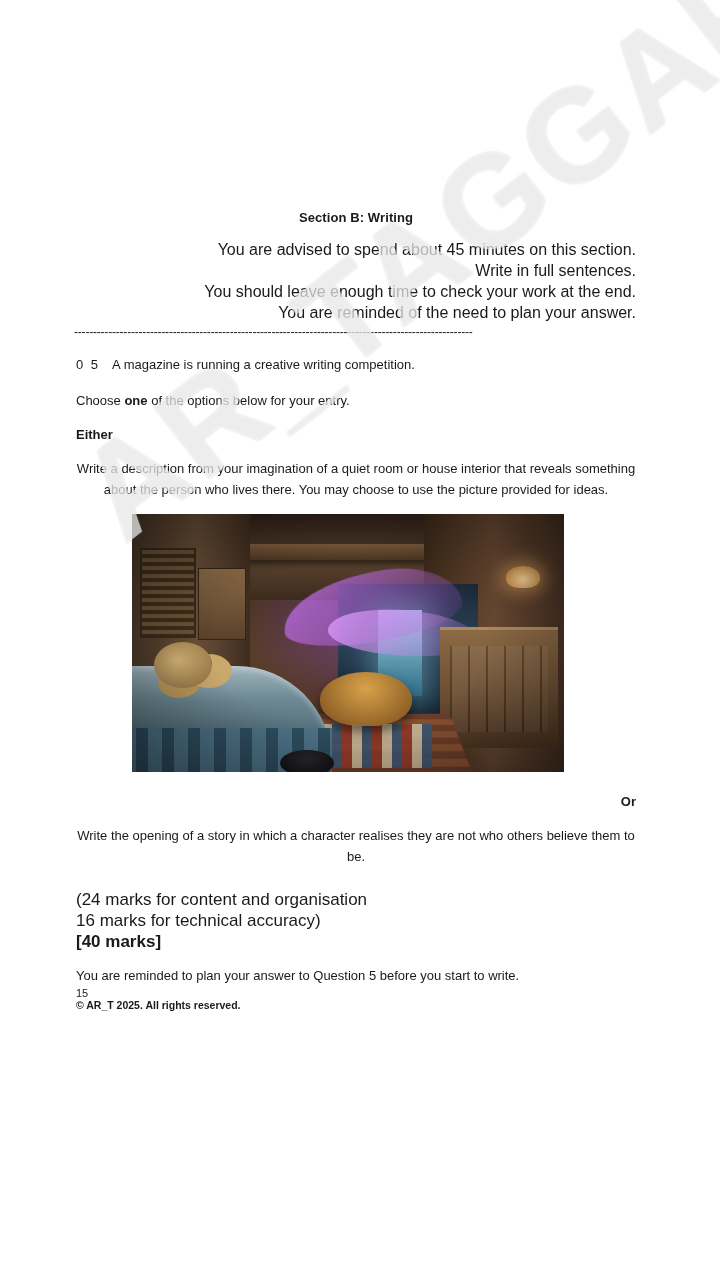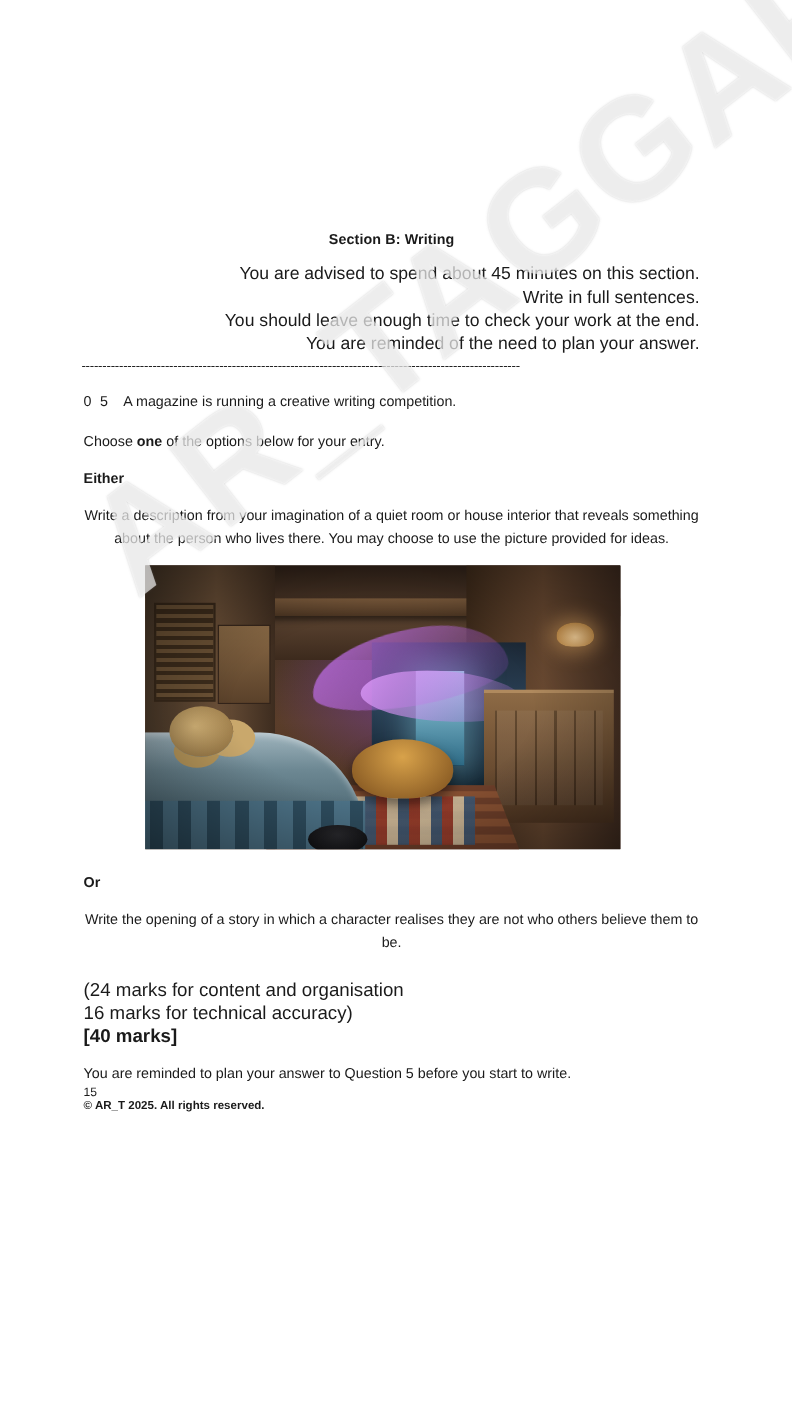--- a/index.html
+++ b/index.html
@@ -311,21 +311,21 @@
       <div class="ph-floor"></div>
       <div class="ph-rug"></div>
       <div class="ph-table"></div>
       <div class="ph-counter"></div>
       <div class="ph-counter-front"></div>
       <div class="ph-rope"></div>
       <div class="ph-stool"></div>
       <div class="ph-vignette"></div>
     </div>
 
-    <div class="label-bold" style="margin-top:22px;">Or</div>
+    <div class="label-bold" style="margin-top:22px;text-align:right;">Or</div>
 
     <div class="body-text">Write the opening of a story in which a character realises they are not who others believe them to be.</div>
 
     <div class="marks">
       <div>(24 marks for content and organisation</div>
       <div>16 marks for technical accuracy)</div>
       <div class="marks-bold">[40 marks]</div>
     </div>
 
     <div class="reminder">You are reminded to plan your answer to Question 5 before you start to write.</div>

